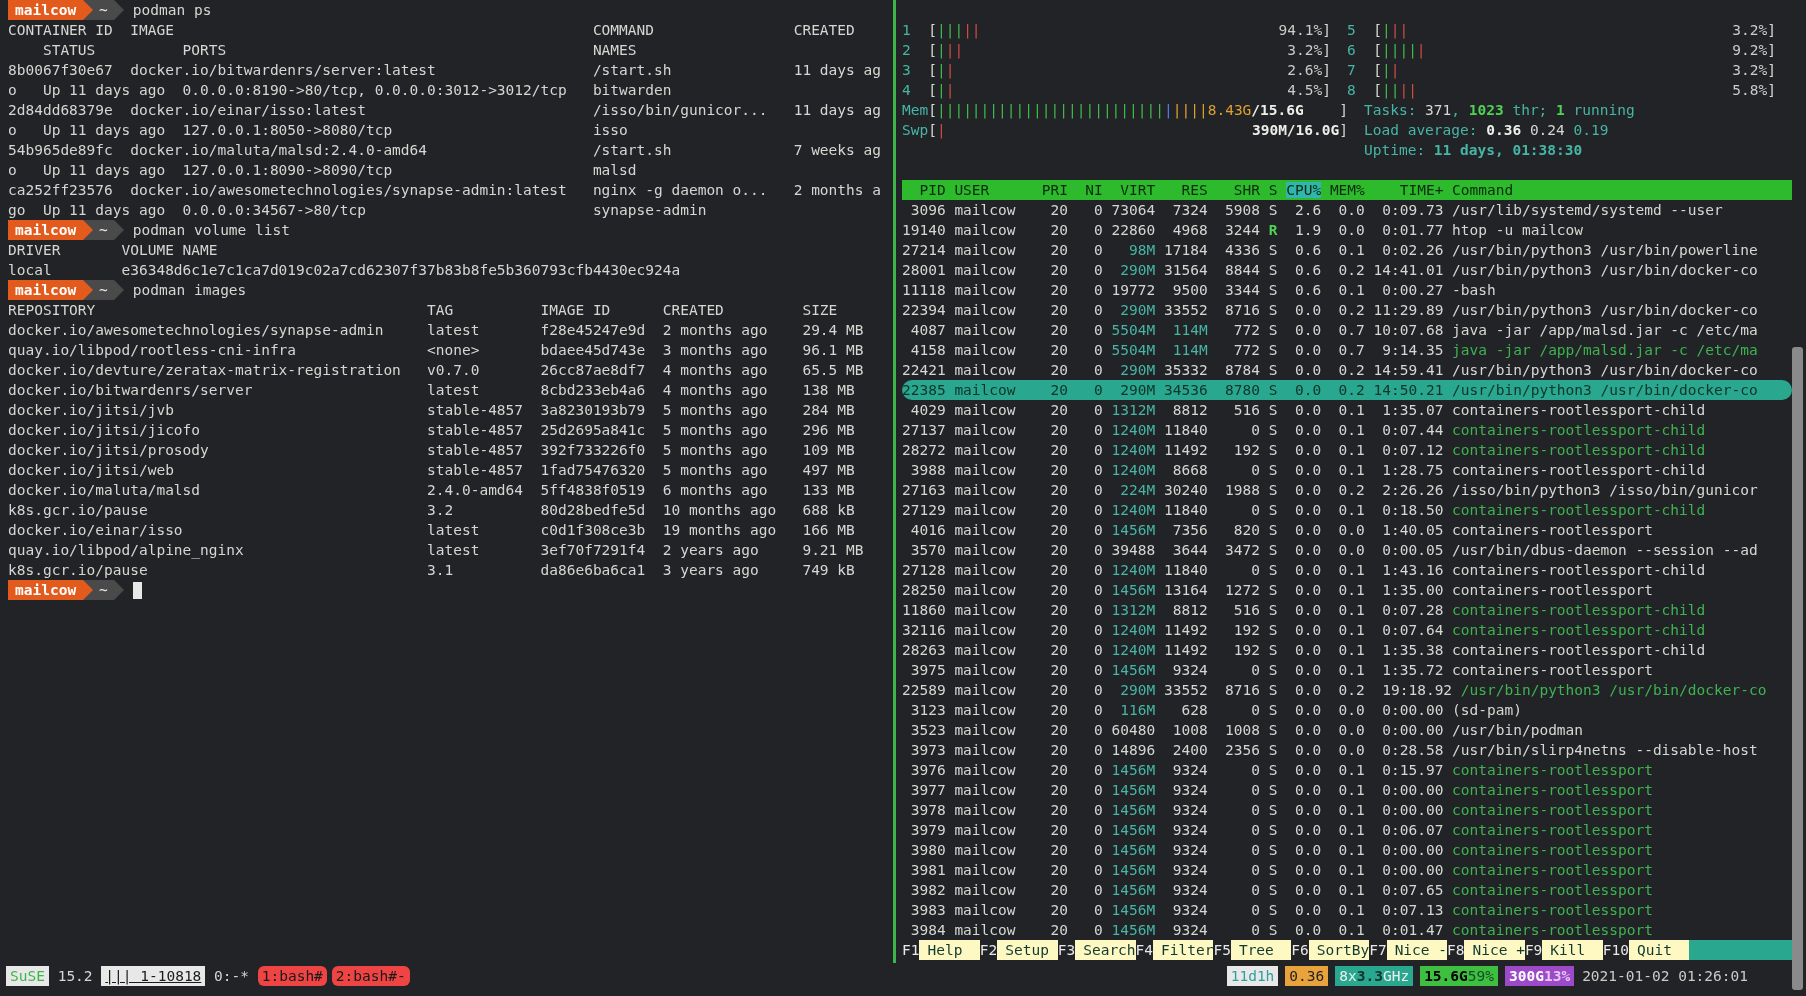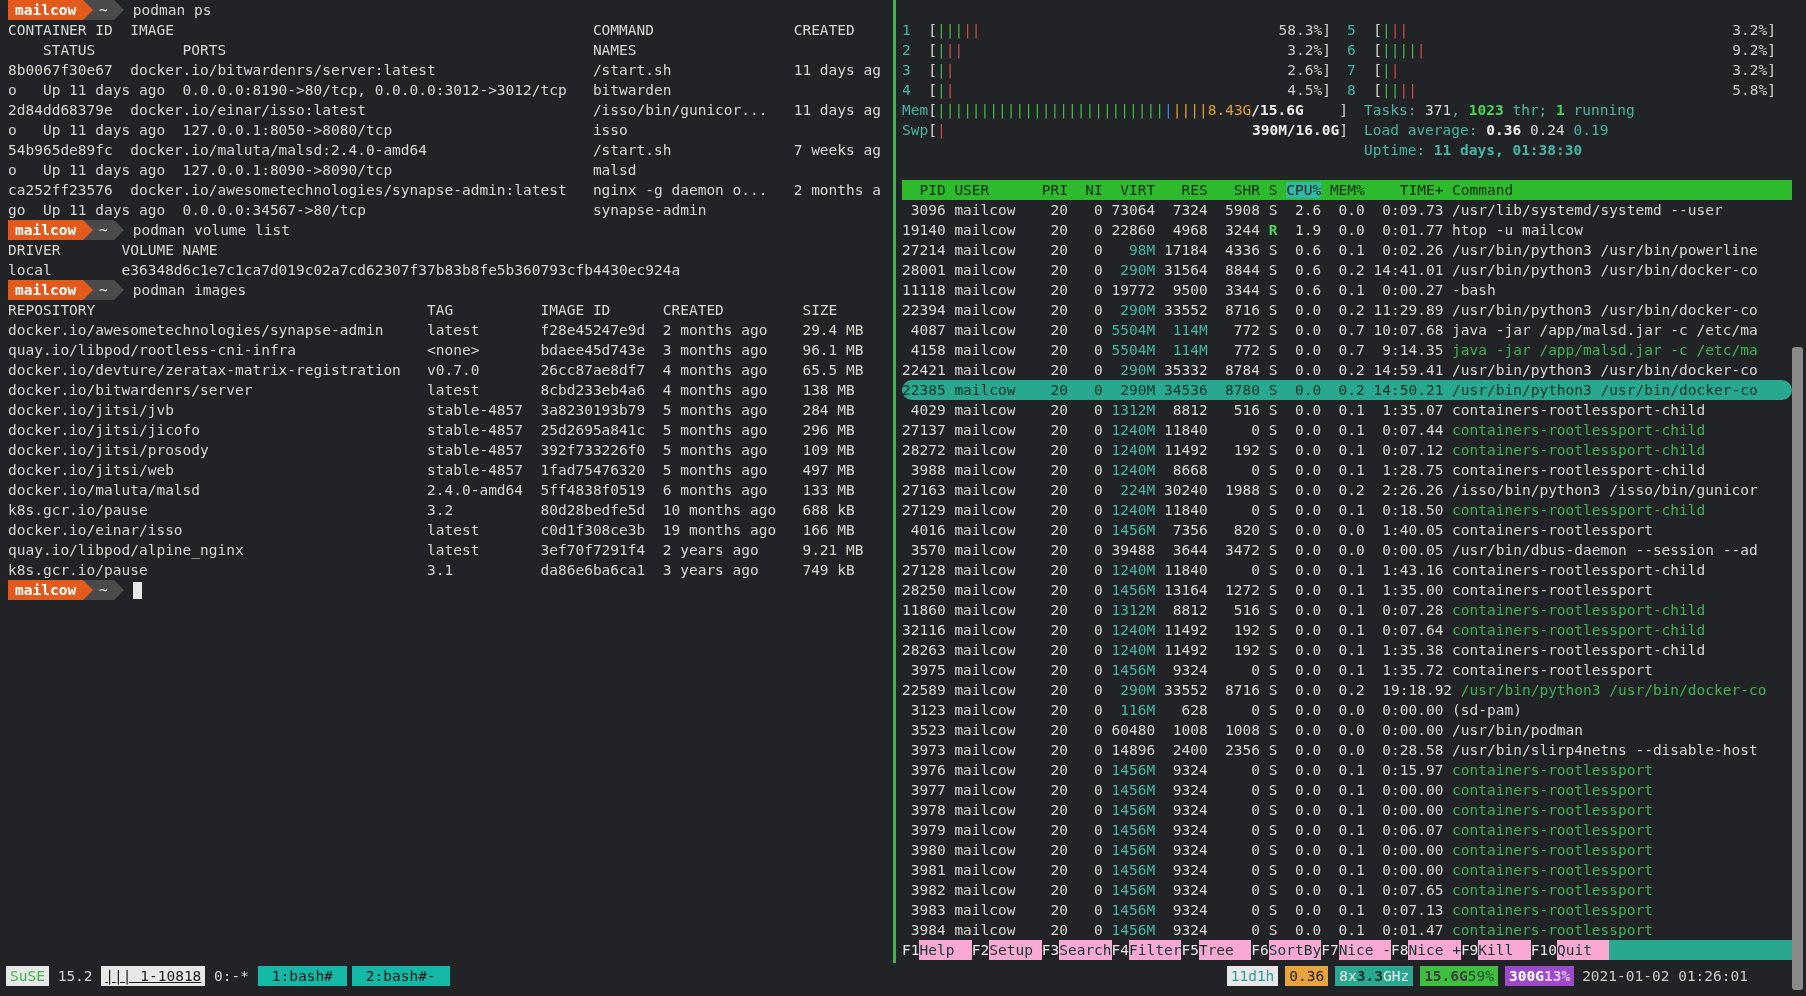--- a/index.html
+++ b/index.html
@@ -40,37 +40,37 @@
   .phead .hsort{background:#2fb7ad;}
   .prow{height:20px;white-space:pre;color:#d5d7d2;}
   .prow .tm{color:#46b5a5}
   .prow .gb{color:#4ed354;font-weight:bold}
   .prow .gc{color:#3eb34f}
   .prow.sel{background:#2aa88f;color:#10342b;border-radius:10px;}
   .prow.sel span{color:#10342b !important;font-weight:normal;}
   
   .fbar{display:flex;height:20px;white-space:pre;}
   .fk{color:#e8e8e8;}
-  .fl{background:#f9a8d4;color:#103a30;}
+  .fl{background:#fef9c3;color:#103a30;padding-left:8px;}
   .ffill{flex:1;background:#2aa88f;}
   
   .statusbar{position:absolute;left:0;top:966px;width:1774px;height:20px;display:flex;white-space:pre;padding-left:6px;box-sizing:border-box;}
   .sb-right{margin-left:auto;display:flex;white-space:pre;margin-right:26px;}
   .seg{height:20px;display:inline-block;}
   .seg-suse{background:#e8e8e8;color:#3cb54a;padding:0 4px;}
   .seg-plain{color:#d5d7d2;}
   .seg-white{background:#e8e8e8;color:#1a1a1a;padding:0 4px;}
-  .seg-win{background:#14b8a6;color:#1a1a1a;padding:0 14px;margin-right:5px;}
+  .seg-win{background:#ef4444;color:#1a1a1a;padding:0 4px;margin-right:5px;border-radius:6px;}
   .u{text-decoration:underline;}
   .seg-upt{background:#e8e8e8;color:#2f9f9f;padding:0 4px;margin-right:7px;}
   .seg-load{background:#e8a33d;color:#222;padding:0 4px;margin-right:7px;}
   .seg-cpu{background:#2aa88f;padding:0 4px;margin-right:7px;color:#efefef;}
   .seg-cpu b{color:#11332c;}
   .seg-mem{background:#3fbf3f;padding:0 4px;margin-right:7px;color:#fff;}
-  .seg-mem b{color:#404040;}
+  .seg-mem b{color:#000000;}
   .seg-mem .dk{color:#114b2a;font-weight:normal;}
   .seg-disk{background:#9c4ac9;padding:0 4px;margin-right:8px;color:#fff;font-weight:bold;}
   .seg-disk .lt{color:#e4c9f2;}
   .seg-date{color:#c9ccc7;}
   
   .scrollbar{position:absolute;right:3px;top:347px;width:11px;height:643px;background:#8a8a8a;border-radius:3px;}
 </style>
 </head>
 <body>
 
@@ -128,21 +128,21 @@
         <span class="arr arr1"></span>
         <span class="p-seg">~</span>
         <span class="arr arr2"></span>
         <span class="cursor"></span>
       </div>
     </div>
   <div class="pane-divider"></div>
   <div class="pane-right" id="pane-right">
       <div class="line"></div>
       <div class="mline">
-        <div class="mcol"><span class="mlabel">1</span>[<span class="mbracket"><span class="bars bg">|</span><span class="bars bg">|</span><span class="bars bg">|</span><span class="bars br">|</span><span class="bars br">|</span><span class="bspace"></span><span class="pct">58.3%</span></span>]</div>
+        <div class="mcol"><span class="mlabel">1</span>[<span class="mbracket"><span class="bars bg">|</span><span class="bars bg">|</span><span class="bars bg">|</span><span class="bars br">|</span><span class="bars br">|</span><span class="bspace"></span><span class="pct">94.1%</span></span>]</div>
         <div class="mcol"><span class="mlabel">5</span>[<span class="mbracket"><span class="bars bg">|</span><span class="bars br">|</span><span class="bars br">|</span><span class="bspace"></span><span class="pct">3.2%</span></span>]</div>
       </div>
       <div class="mline">
         <div class="mcol"><span class="mlabel">2</span>[<span class="mbracket"><span class="bars bg">|</span><span class="bars br">|</span><span class="bars br">|</span><span class="bspace"></span><span class="pct">3.2%</span></span>]</div>
         <div class="mcol"><span class="mlabel">6</span>[<span class="mbracket"><span class="bars bg">|</span><span class="bars bg">|</span><span class="bars bg">|</span><span class="bars bg">|</span><span class="bars br">|</span><span class="bspace"></span><span class="pct">9.2%</span></span>]</div>
       </div>
       <div class="mline">
         <div class="mcol"><span class="mlabel">3</span>[<span class="mbracket"><span class="bars bg">|</span><span class="bars br">|</span><span class="bspace"></span><span class="pct">2.6%</span></span>]</div>
         <div class="mcol"><span class="mlabel">7</span>[<span class="mbracket"><span class="bars bg">|</span><span class="bars br">|</span><span class="bspace"></span><span class="pct">3.2%</span></span>]</div>
       </div>

